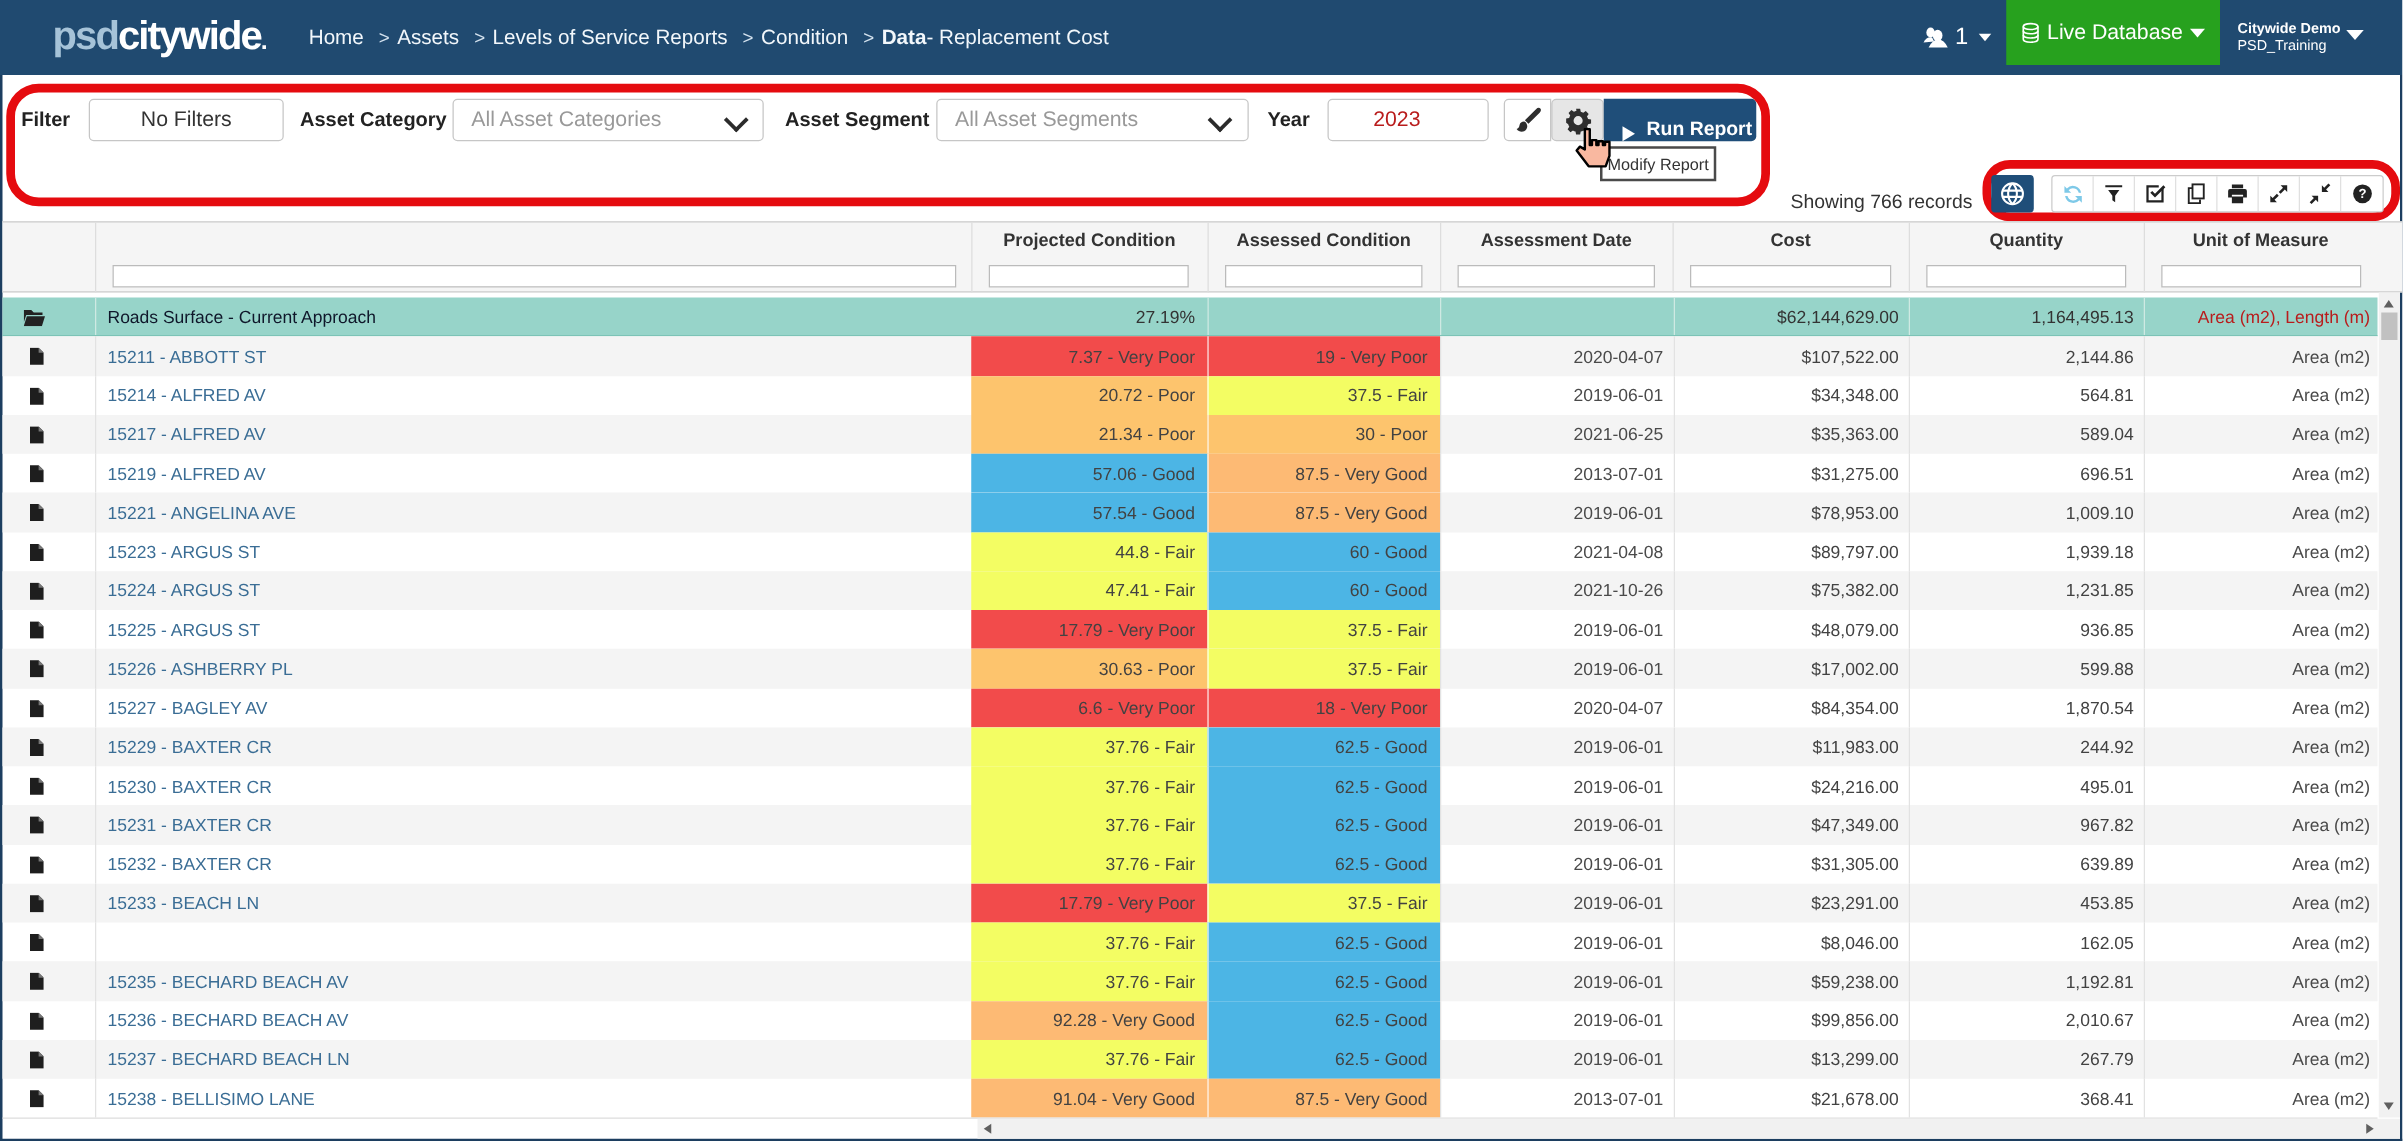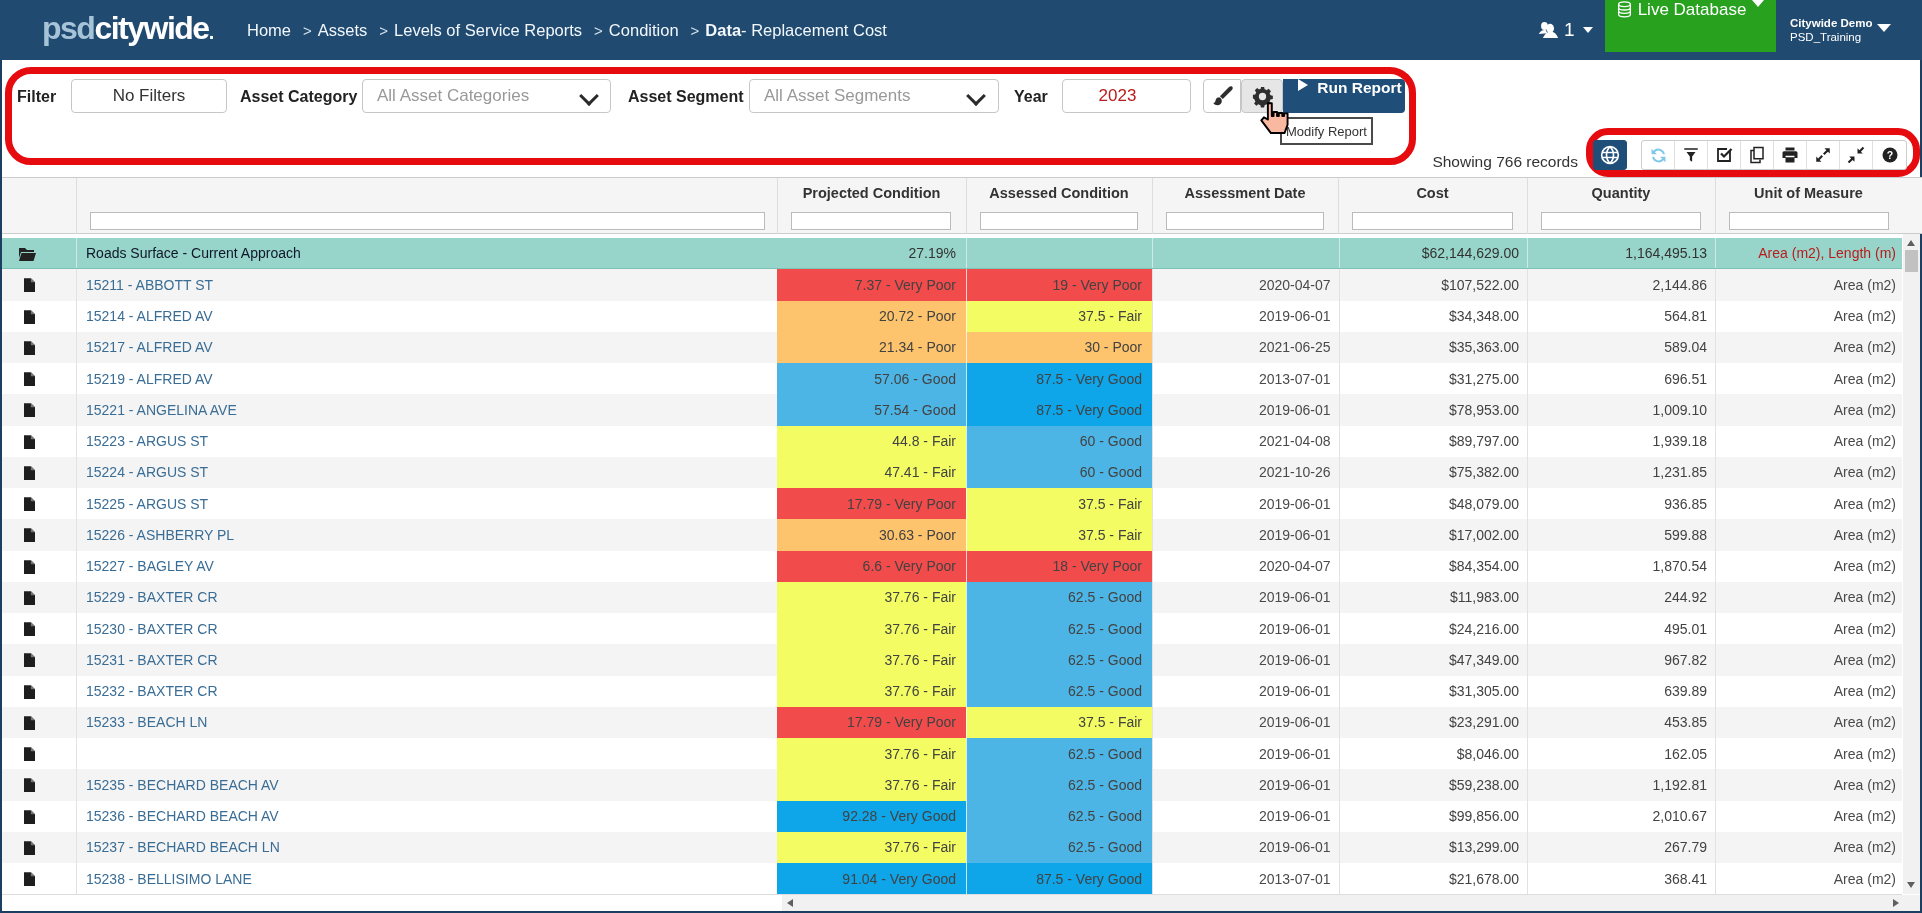--- a/index.html
+++ b/index.html
@@ -9,41 +9,41 @@
 
 
 #navbar { position:absolute; left:0; top:0; width:1922px; height:60px; background:#204a70; }
 #logo { position:absolute; left:42px; top:10px; font-size:32px; font-weight:bold; letter-spacing:-1.5px; color:#fff; }
 #logo .psd { color:#a6c3d8; }
 #crumbs { position:absolute; left:247px; top:0; height:60px; display:flex; align-items:center; gap:9px;
   font-size:16.5px; color:#f2f7fb; white-space:nowrap; }
 #crumbs .sep { font-size:15px; color:#d6e4f0; margin-left:3px; margin-right:-3px; }
 #usr { position:absolute; left:1538px; top:0; height:60px; display:flex; align-items:center; gap:5px; color:#fff; font-size:19px; }
 #greenbtn { position:absolute; left:1605px; top:0; width:171px; height:52px; background:#27a11e; color:#fff;
-  display:flex; align-items:flex-start; justify-content:center; gap:6px; font-size:17px; white-space:nowrap; }
+  display:flex; align-items:center; justify-content:center; gap:6px; font-size:17px; white-space:nowrap; }
 #acct { position:absolute; left:1790px; top:17px; color:#fff; }
 #acct .l1 { font-size:11.5px; font-weight:bold; }
 #acct .l2 { font-size:11.5px; margin-top:2px; }
 .caret { display:inline-block; width:0; height:0; border-left:6px solid transparent; border-right:6px solid transparent; border-top:7px solid #fff; }
 
 
 #frame { position:absolute; left:0; top:60px; width:1922px; height:853px; background:#fff;
   border-left:2px solid #1c3e60; border-right:2px solid #1c3e60; border-bottom:2px solid #1c3e60; }
 
 
 .redbox { position:absolute; border:7px solid #e50b0f; border-radius:26px; }
 
 
 .flabel { position:absolute; font-size:16px; font-weight:bold; color:#222; top:28px; }
 .ctl { position:absolute; top:19px; height:34px; background:#fff; border:1px solid #c6c6c6; border-radius:4px; }
 .sel { color:#999; font-size:17px; display:flex; align-items:center; padding-left:14px; }
 .chev { position:absolute; width:14px; height:14px; border-left:3px solid #2b2b2b; border-bottom:3px solid #2b2b2b;
   transform:rotate(-45deg); }
 #runbtn { position:absolute; left:1281px; top:19px; width:122px; height:34px; background:#1f4e79; color:#fff;
-  display:flex; align-items:flex-start; justify-content:center; gap:9px; font-size:15.5px; font-weight:bold; white-space:nowrap; border-radius:0 4px 4px 0;padding-left:12px; }
+  display:flex; align-items:flex-end; justify-content:center; gap:9px; font-size:15.5px; font-weight:bold; white-space:nowrap; border-radius:0 4px 4px 0;padding-left:12px; }
 #runbtn .play { width:0; height:0; border-top:6.5px solid transparent; border-bottom:6.5px solid transparent; border-left:10px solid #fff; }
 #tooltip { position:absolute; left:1278px; top:57px; width:93px; height:28px; background:#fff; border:2px solid #4a4a4a;
   font-size:13px; color:#333; display:flex; align-items:center; justify-content:center; white-space:nowrap; }
 #showing { position:absolute; left:1391px; top:93px; width:185px; text-align:right; font-size:15.5px; color:#333; }
 
 
 .tbtn { position:absolute; top:80px; height:30px; background:#fff; border:1px solid #ccc; }
 #globebtn { left:1591px; width:34px; background:#1f4e79; border:1px solid #1f4e79; border-radius:3px;
   display:flex; align-items:center; justify-content:center; }
 #tbgroup { position:absolute; left:1639px; top:80px; width:266px; height:30px; background:#fff;
@@ -69,21 +69,21 @@
 .c5 { left:1336.5px; width:188.5px; padding-right:8px; }
 .c6 { left:1525px; width:188px; padding-right:8px; }
 .c7 { left:1713px; width:187px; padding-right:6px; color:#4a4a4a; }
 .vline { position:absolute; top:0; bottom:0; width:1px; background:#e2e2e2; }
 #teal { background:#97d4c9; border-bottom:1px solid #7cc3b6; }
 #teal .cell { color:#333; }
 .vp { background:#f24b4b; }
 .po { background:#fdc46d; }
 .fa { background:#f3fd63; }
 .go { background:#4cb5e5; }
-.vg { background:#0ea5e9; }
+.vg { background:#fdba74; }
 .icn { position:absolute; left:19px; top:8px; }
 
 
 #vsb { position:absolute; left:1901px; top:174px; width:17px; height:660px; background:#f1f1f1; }
 #vsb .thumb { position:absolute; left:2px; top:16px; width:13px; height:22px; background:#c1c1c1; }
 #hsb { position:absolute; left:780px; top:835px; width:1138px; height:16px; background:#f1f1f1; }
 #tblbot { position:absolute; left:0; top:834px; width:1900px; height:1px; background:#ddd; }
 </style>
 </head>
 <body>

